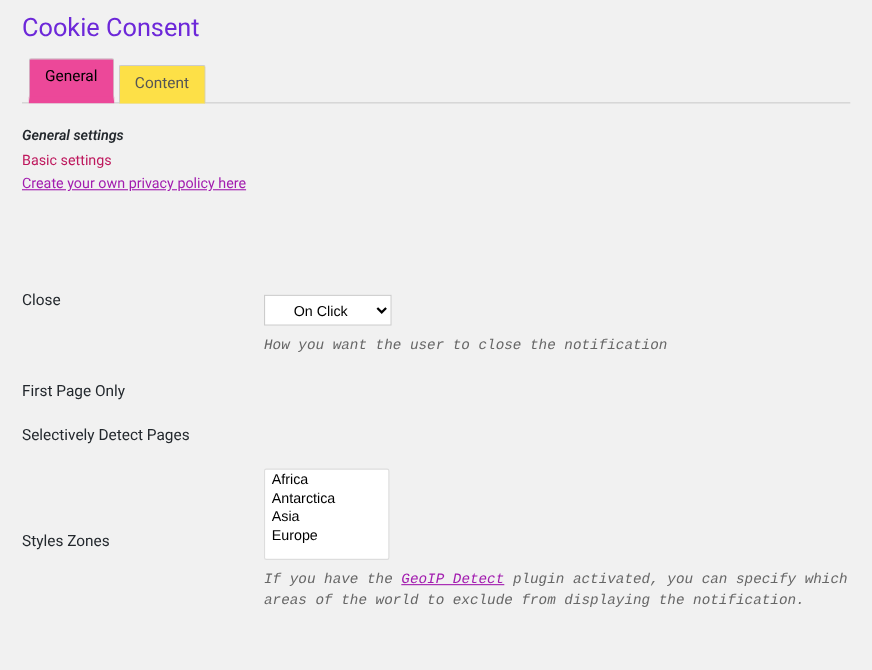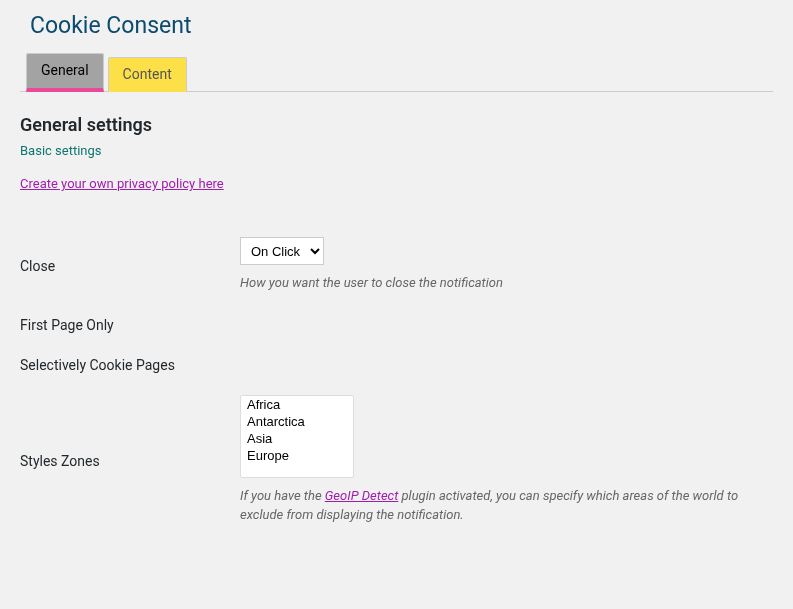--- a/index.html
+++ b/index.html
@@ -9,22 +9,22 @@
     height: 609px;
     background: #f1f1f1;
     font-family: -apple-system, BlinkMacSystemFont, "Segoe UI", Roboto, Arial, sans-serif;
     font-size: 13px;
     color: #444;
     padding: 0 20px;
   }
   h1.page-title {
     font-size: 23px;
     font-weight: 400;
-    color: #0c4a6e;
-    margin: 12px 0 14px 10px;
+    color: #6d28d9;
+    margin: 12px 0 14px 0;
   }
   .nav-tabs {
     display: flex;
     align-items: flex-end;
     border-bottom: 1px solid #ccc;
     padding-left: 6px;
   }
   .nav-tab {
     background: #fde047;
     border: 1px solid #ccc;
@@ -32,34 +32,35 @@
     margin: 0 4px -1px 0;
     padding: 6px 14px 7px 14px;
     font-size: 14px;
     color: #555;
     cursor: pointer;
     border-top-left-radius: 2px;
     border-top-right-radius: 2px;
     line-height: 1.5;
   }
   .nav-tab.active {
-    background: #a3a3a3;
+    background: #ec4899;
     color: #000;
-    border-bottom: 4px solid #ec4899;
+    border-bottom: 6px solid #ec4899;
   }
   h2.section-title {
-    font-size: 18px;
+    font-size: 13px;
     font-weight: 600;
     color: #23282d;
     margin: 22px 0 6px 0;
+    font-style: italic;
   }
   .sub {
     font-size: 13px;
-    color: #0f766e;
-    margin: 8px 0 18px 0;
+    color: #be185d;
+    margin: 8px 0 6px 0;
   }
   a.link {
     color: #a21caf;
     text-decoration: underline;
     font-size: 13px;
   }
   .form-table {
     width: 100%;
     margin-top: 18px;
   }
@@ -76,28 +77,30 @@
     color: #23282d;
     padding-top: 2px;
   }
   .form-control { flex: 1; }
   .desc {
     font-style: italic;
     color: #666;
     font-size: 13px;
     margin-top: 8px;
     line-height: 1.5;
+    font-family: Liberation Mono, monospace;
   }
   select.dropdown {
     background: #fff;
     border: 1px solid #ccc;
-    padding: 3px 6px;
+    padding: 3px 22px;
     font-size: 13px;
     height: 28px;
     min-width: 84px;
+    margin-top: 47px;
   }
   select.multi {
     background: #fff;
     border: 1px solid #ddd;
     font-size: 13px;
     width: 114px;
     height: 83px;
   }
   select.multi option { padding: 1px 6px; }
   input[type="checkbox"] {
@@ -137,21 +140,21 @@
       </select>
       <div class="desc">How you want the user to close the notification</div>
     </div>
   </div>
 
   <div class="form-row">
     <div class="form-label">First Page Only</div>
   </div>
 
   <div class="form-row">
-    <div class="form-label">Selectively Cookie Pages</div>
+    <div class="form-label">Selectively Detect Pages</div>
   </div>
 
   <div class="form-row">
     <div class="form-label">Styles Zones</div>
     <div class="form-control">
       <select multiple="" class="multi" size="4">
         <option>Africa</option>
         <option>Antarctica</option>
         <option>Asia</option>
         <option>Europe</option>

